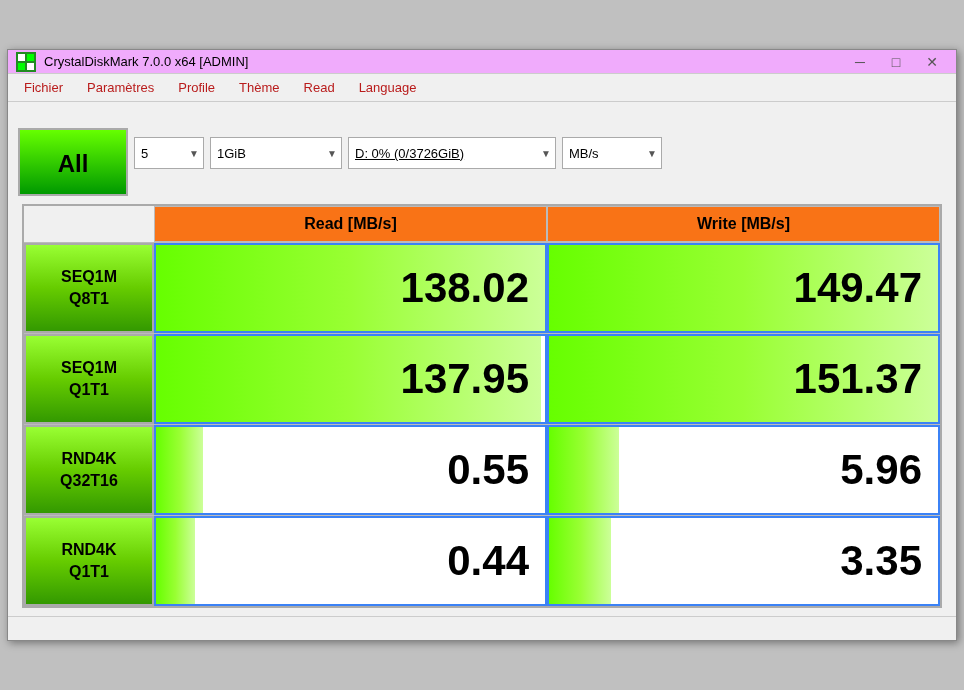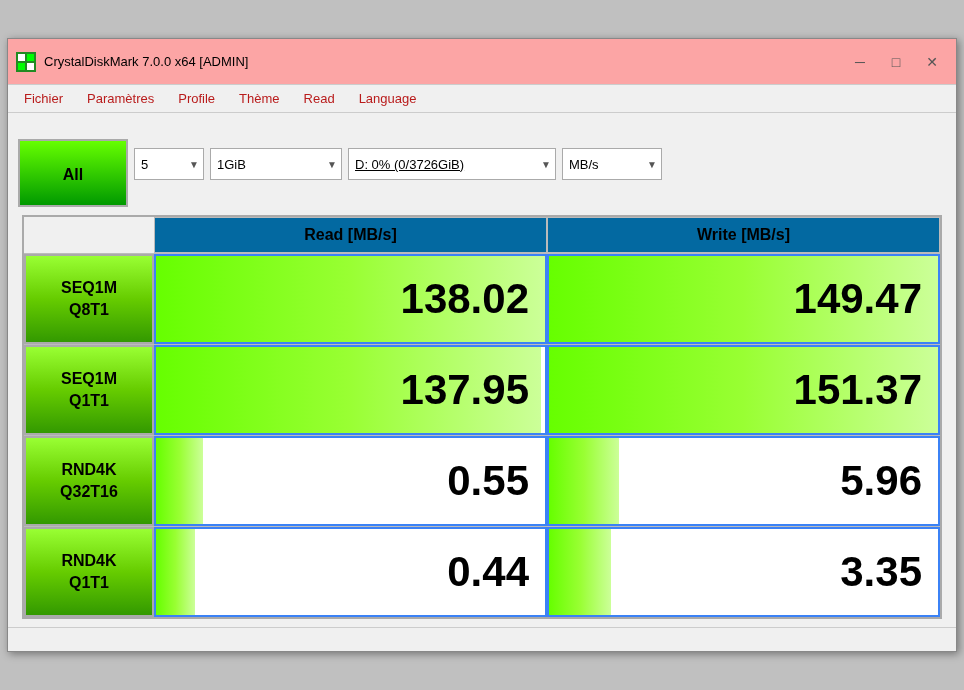--- a/index.html
+++ b/index.html
@@ -12,27 +12,27 @@
       width: 964px;
       height: 690px;
     }
     .window {
       width: 950px;
       background: #f0f0f0;
       border: 1px solid #888;
       box-shadow: 2px 2px 8px rgba(0,0,0,0.4);
     }
     .title-bar {
-      background: #fca5a5;
+      background: #f0abfc;
       display: flex;
       align-items: center;
       justify-content: space-between;
       padding: 4px 8px;
       border-bottom: 1px solid #ccc;
-      height: 46px;
+      height: 24px;
     }
     .title-bar-left {
       display: flex;
       align-items: center;
       gap: 8px;
     }
     .app-icon {
       width: 20px;
       height: 20px;
     }
@@ -74,21 +74,21 @@
       display: flex;
       align-items: center;
       gap: 6px;
       padding: 8px 10px;
       background: #f0f0f0;
     }
     .btn-all {
       background: linear-gradient(to bottom, #66ff00, #33cc00, #009900);
       color: #000;
       font-weight: 900;
-      font-size: 16px;
+      font-size: 24px;
       width: 110px;
       height: 68px;
       border: 2px solid #aaa;
       cursor: pointer;
       text-align: center;
       line-height: 68px;
       margin-top: 18px;
     }
     .select-box {
       height: 32px;
@@ -128,21 +128,21 @@
       grid-template-columns: 130px 1fr 1fr;
       gap: 0;
       margin-bottom: 0;
     }
     .header-cell {
       text-align: center;
       font-size: 16px;
       font-weight: 700;
       padding: 8px 4px;
       border: 1px solid #bbb;
-      background: #0369a1;
+      background: #f97316;
     }
     .header-cell:first-child {
       background: transparent;
       border: none;
     }
     .data-row {
       display: grid;
       grid-template-columns: 130px 1fr 1fr;
       gap: 0;
       border-top: 1px solid #bbb;

